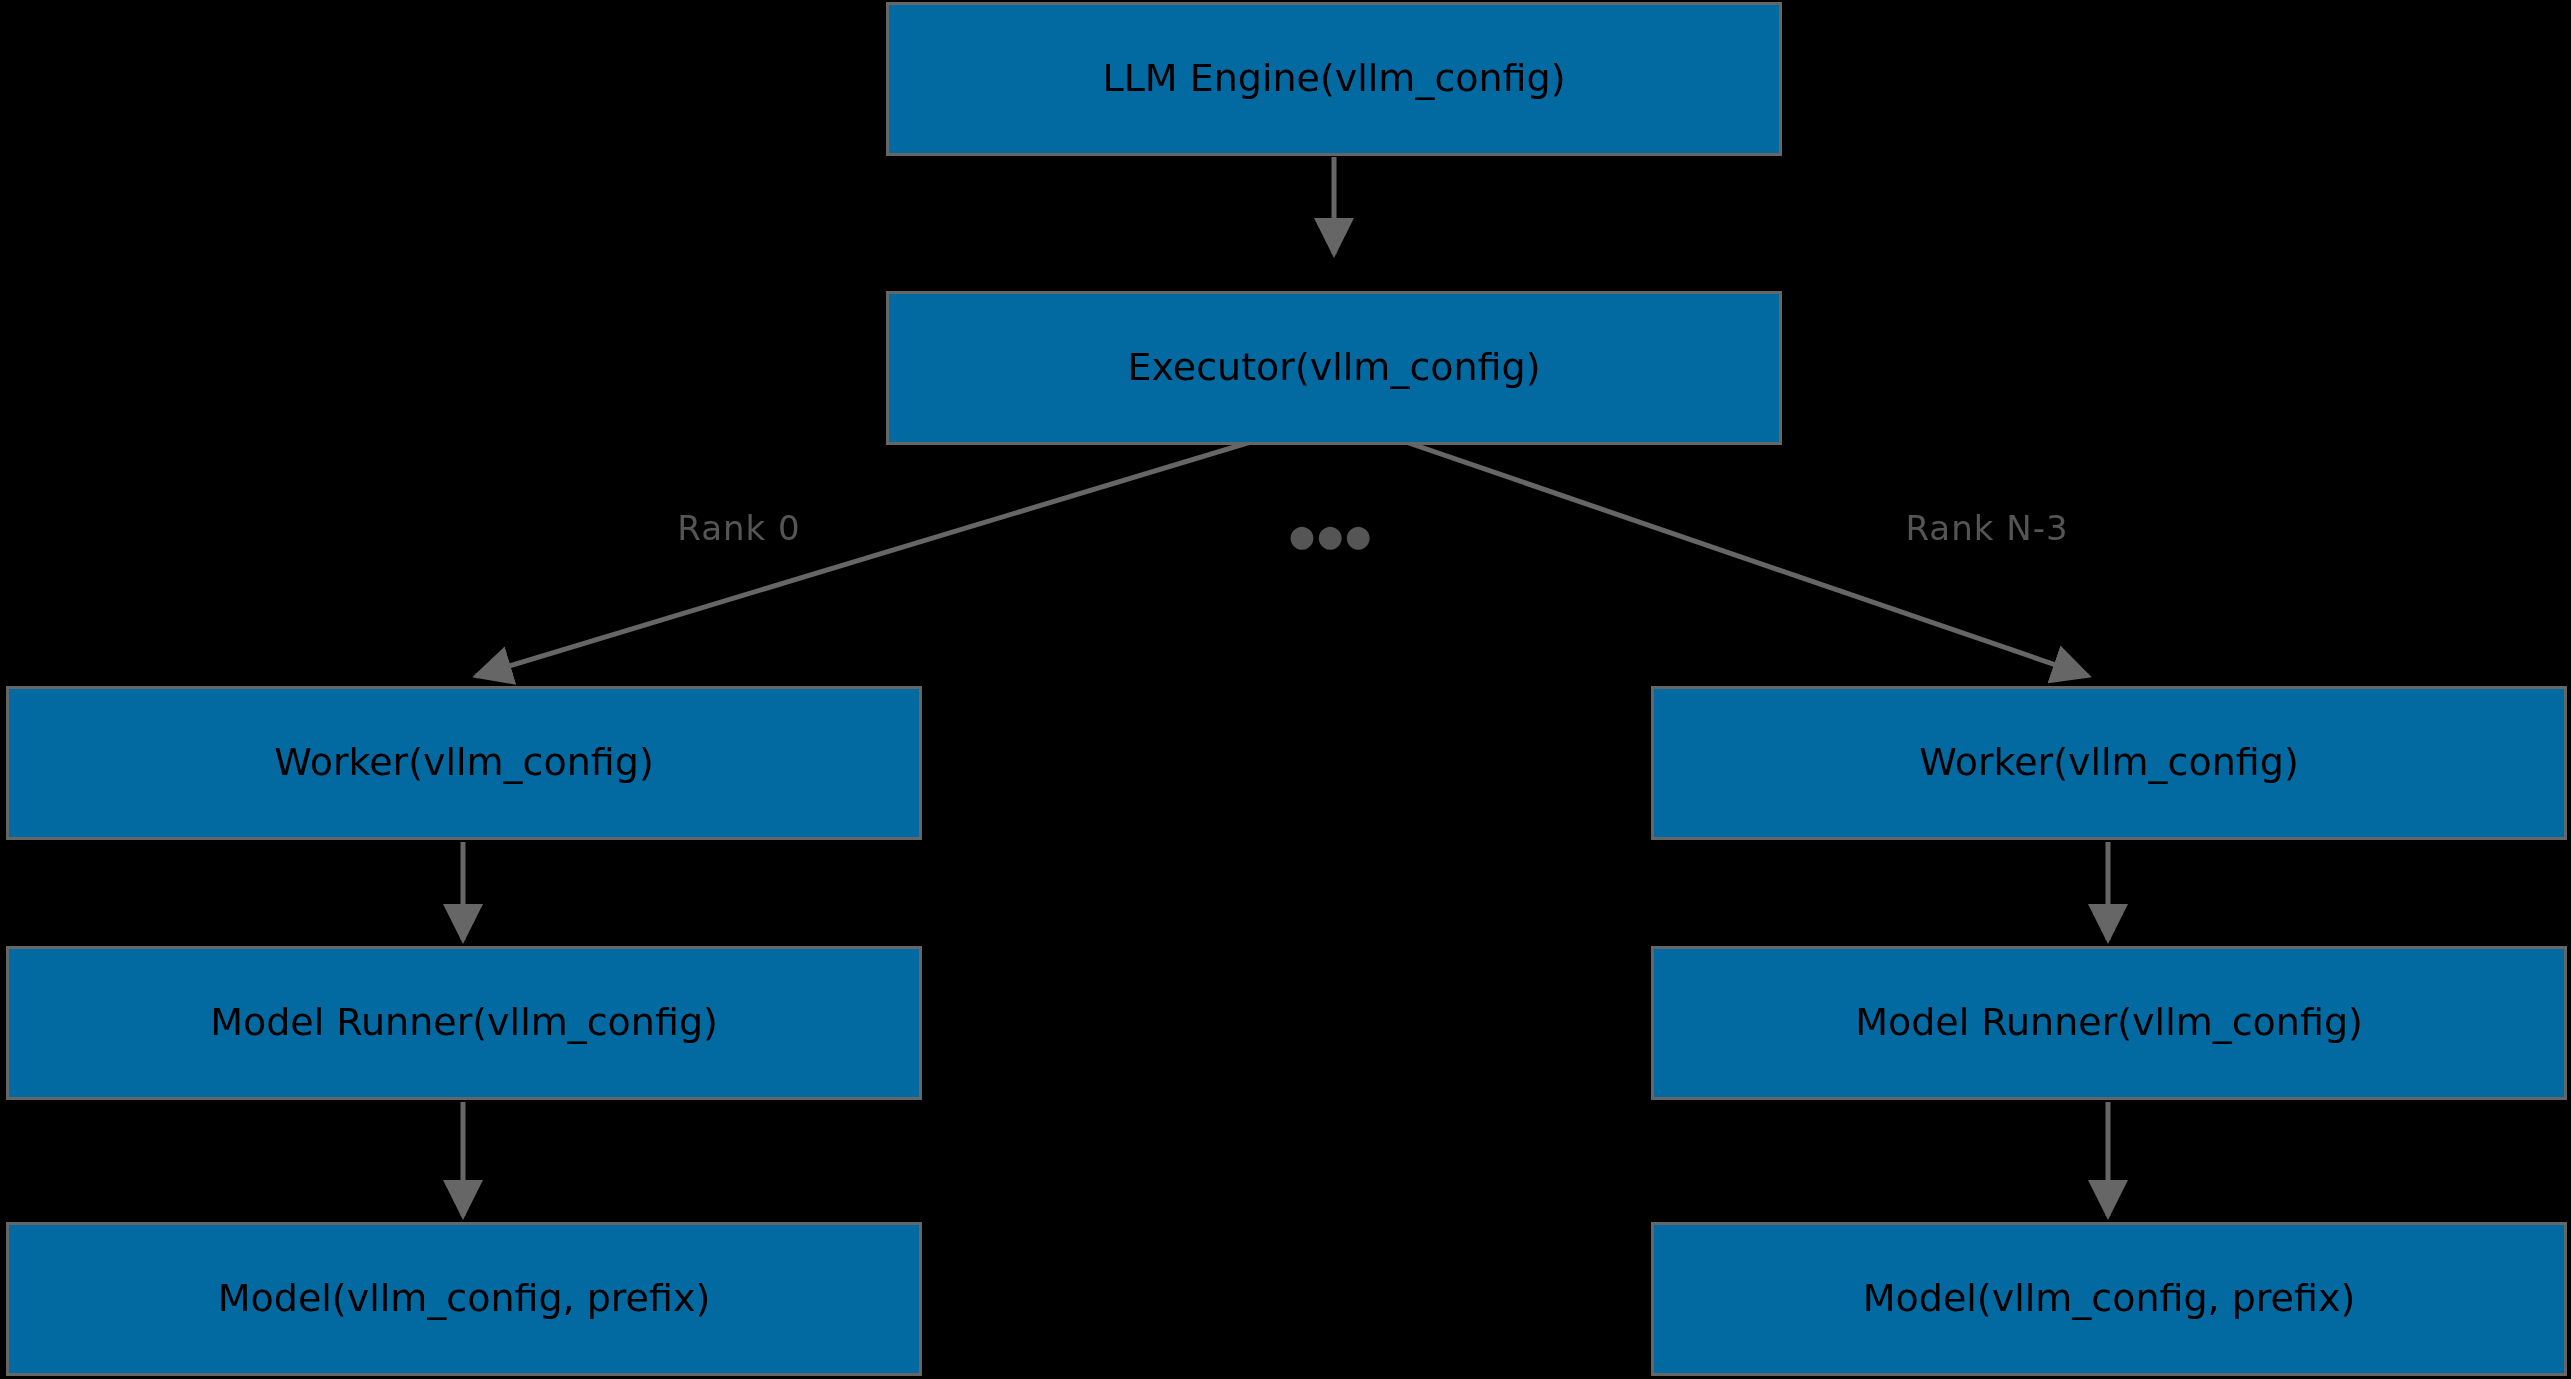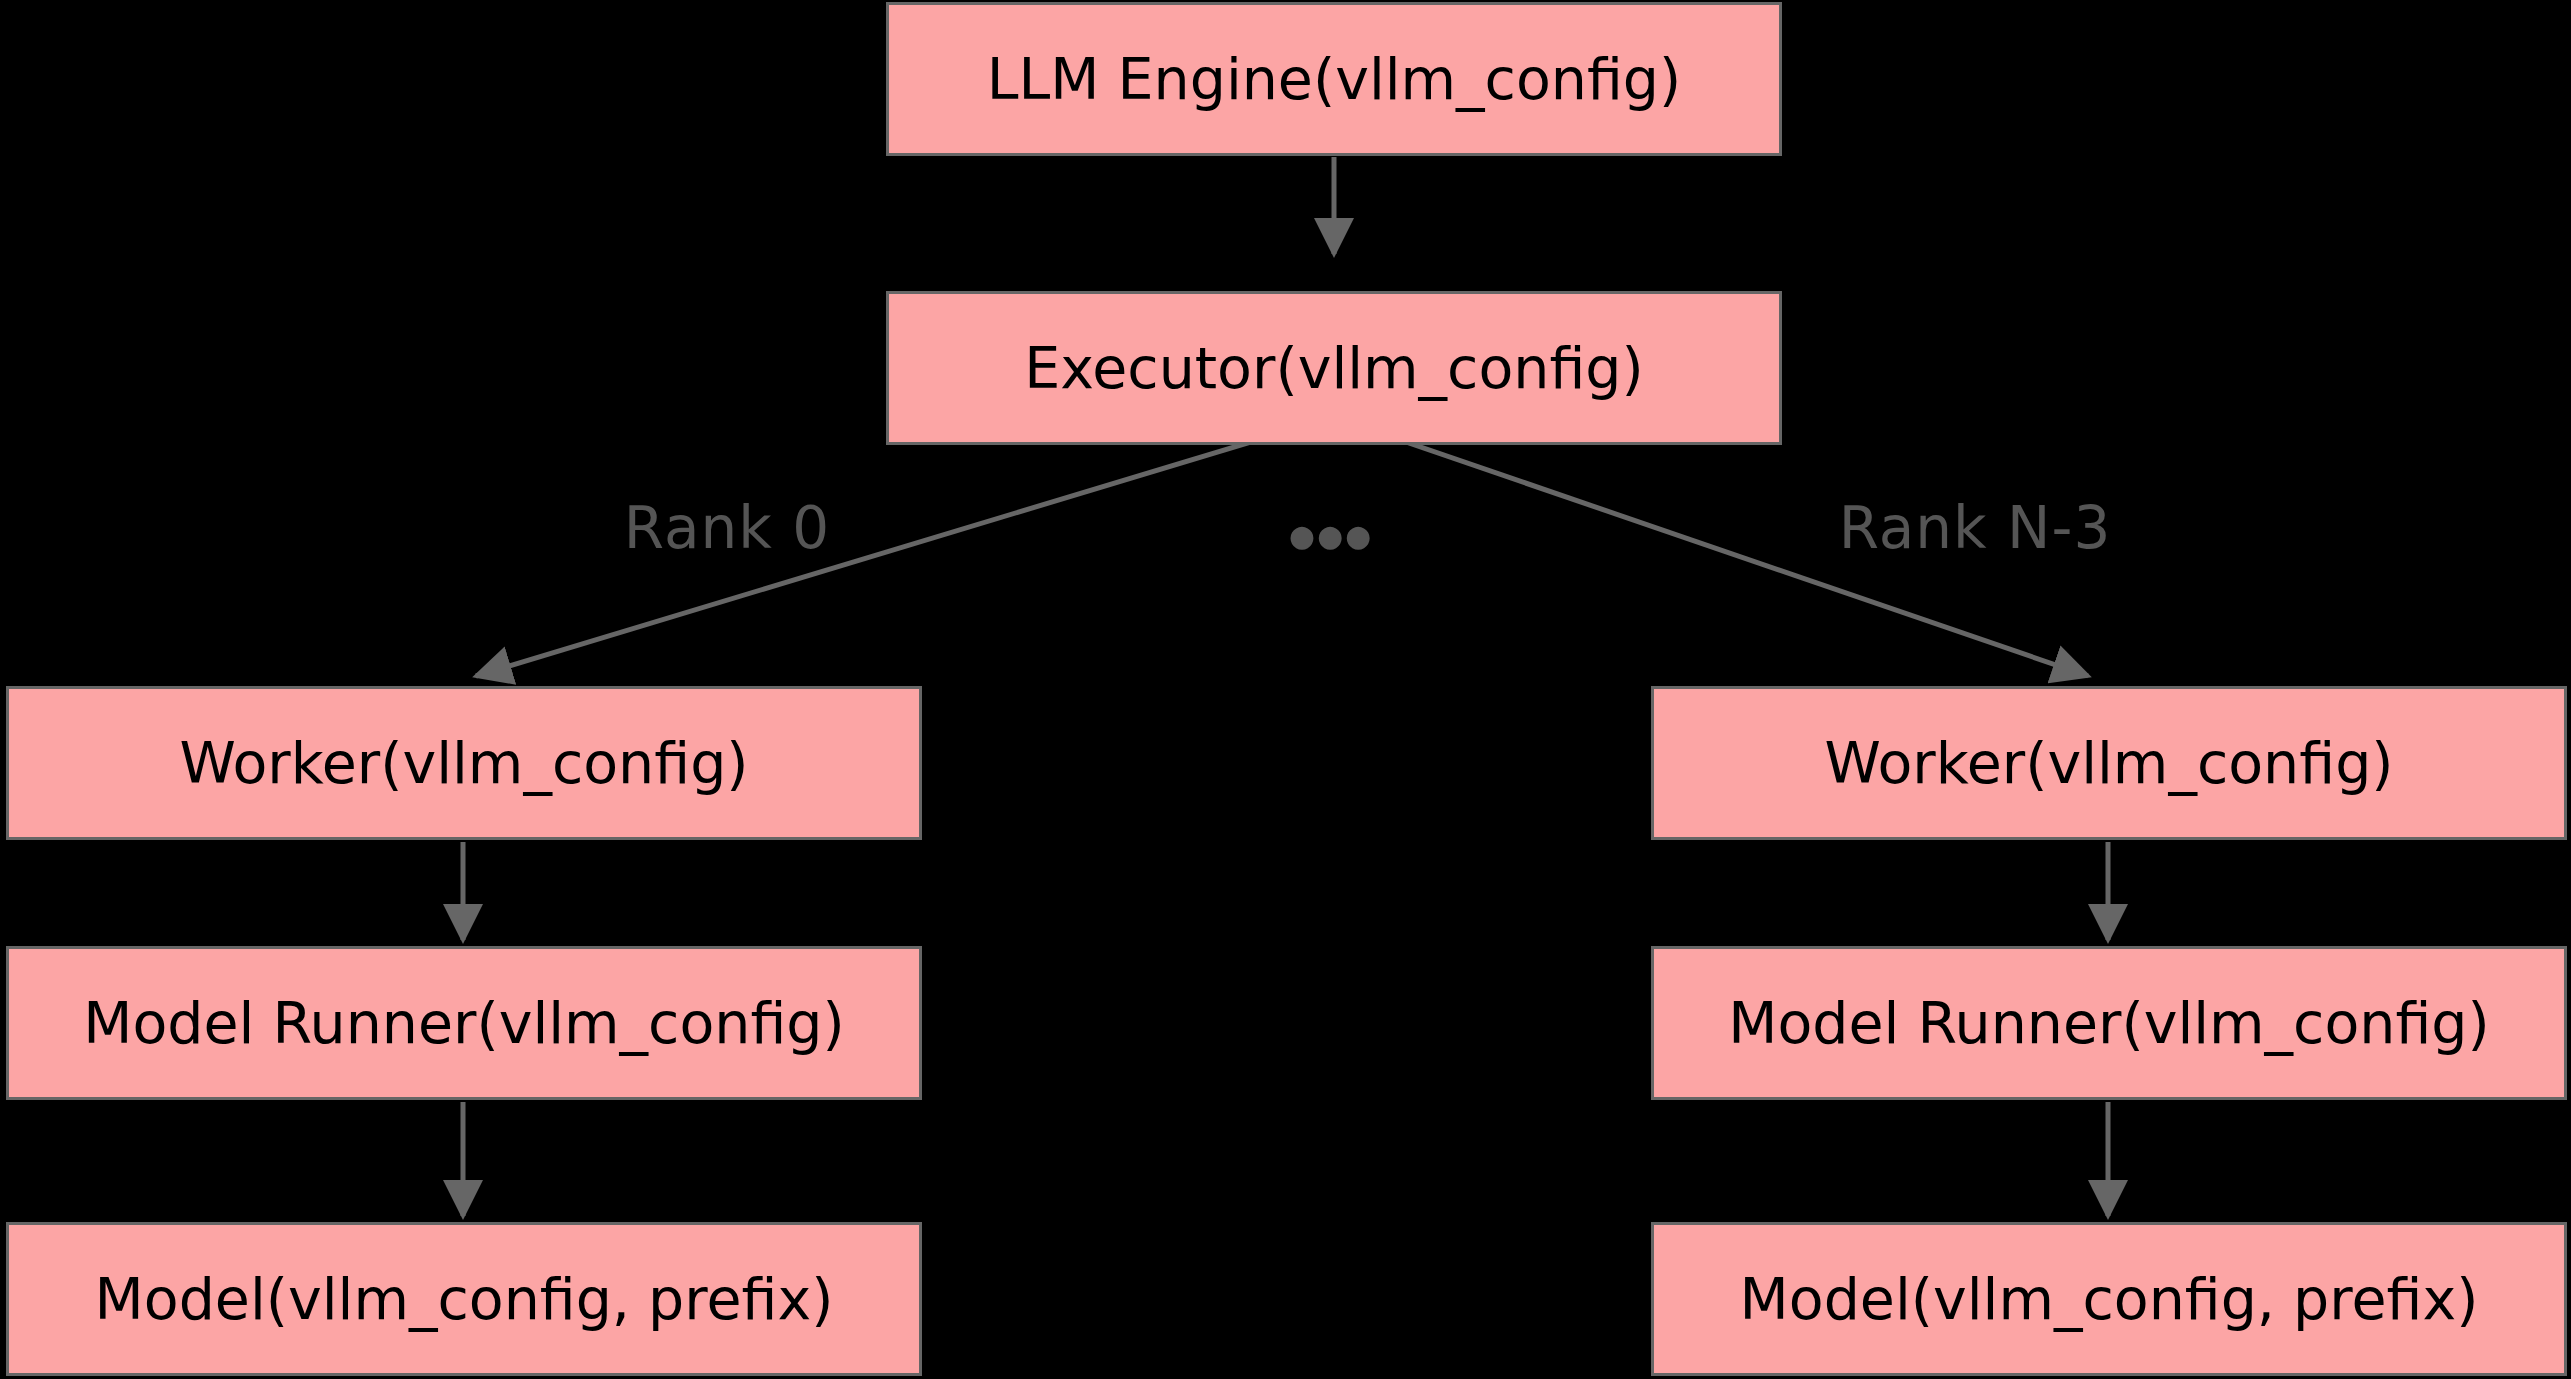--- a/index.html
+++ b/index.html
@@ -19,41 +19,42 @@
     position: absolute;
     left: 0;
     top: 0;
     width: 2571px;
     height: 1379px;
     pointer-events: none;
   }
   .node {
     position: absolute;
     box-sizing: border-box;
-    background: #fca5a5;
+    background: #0369a1;
     border: 3px solid #666666;
     display: flex;
     align-items: center;
     justify-content: center;
     color: #000000;
-    font-size: 57px;
+    font-size: 38px;
     font-weight: 400;
     letter-spacing: 0px;
     line-height: 1.1;
     text-align: left;
     white-space: nowrap;
   }
   .edge-label {
     position: absolute;
     color: #555555;
-    font-size: 58px;
+    font-size: 34px;
     font-weight: 400;
     letter-spacing: 1px;
     white-space: nowrap;
     transform: translate(-50%, -50%);
+    margin-left: 12px;
   }
   .ellipsis-label {
     position: absolute;
     color: #555555;
     font-size: 30px;
     letter-spacing: 2px;
     white-space: nowrap;
     transform: translate(-50%, -50%);
     line-height: 1;
   }

